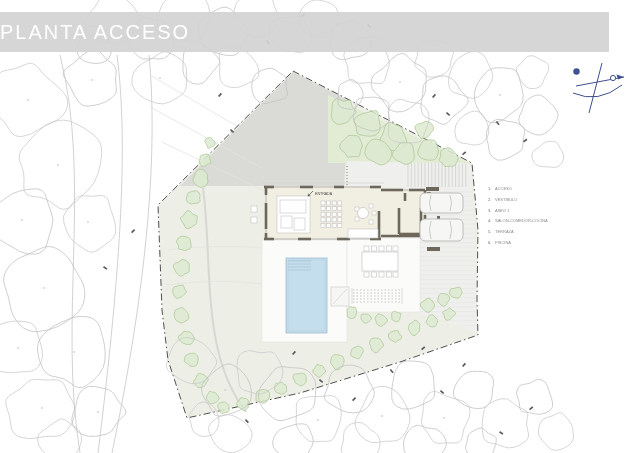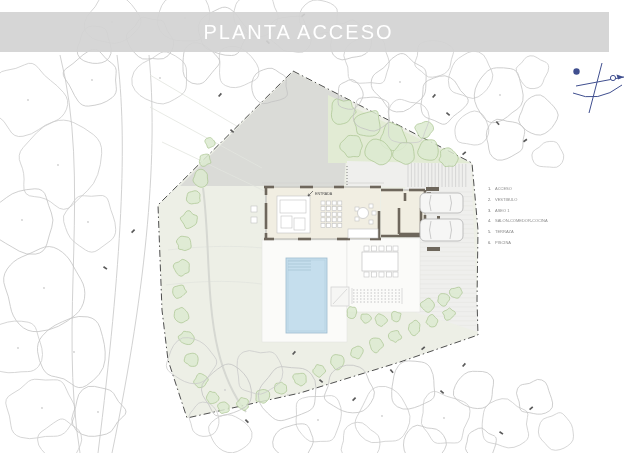--- a/index.html
+++ b/index.html
@@ -1,20 +1,20 @@
 <!DOCTYPE html>
 <html><head>
 <meta charset="utf-8">
 <style>
   html,body{margin:0;padding:0;background:#ffffff;}
   .page{position:relative;width:640px;height:453px;background:#ffffff;overflow:hidden;
         font-family:"Liberation Sans",sans-serif;}
   #plan{position:absolute;left:0;top:0;}
   .titlebar{position:absolute;left:0;top:12px;width:609px;height:40px;
-            display:flex;align-items:center;justify-content:center;
+            display:flex;align-items:center;justify-content:flex-start;
             padding-right:12px;box-sizing:border-box;}
   .titlebar span{font-size:20px;letter-spacing:2px;font-weight:400;}
 </style>
 </head>
 <body>
 
 <div class="page">
   <svg id="plan" width="640" height="453" viewBox="0 0 640 453">
       <polygon points="293,71 472,163 478,230 477,300 478,335 400,362 300,393 187,418 168,360 162,310 158,205 293,71" fill="#edefe6"></polygon>
       <polygon points="293,72 350,101 344,186 180,186" fill="#dadbd7"></polygon>

